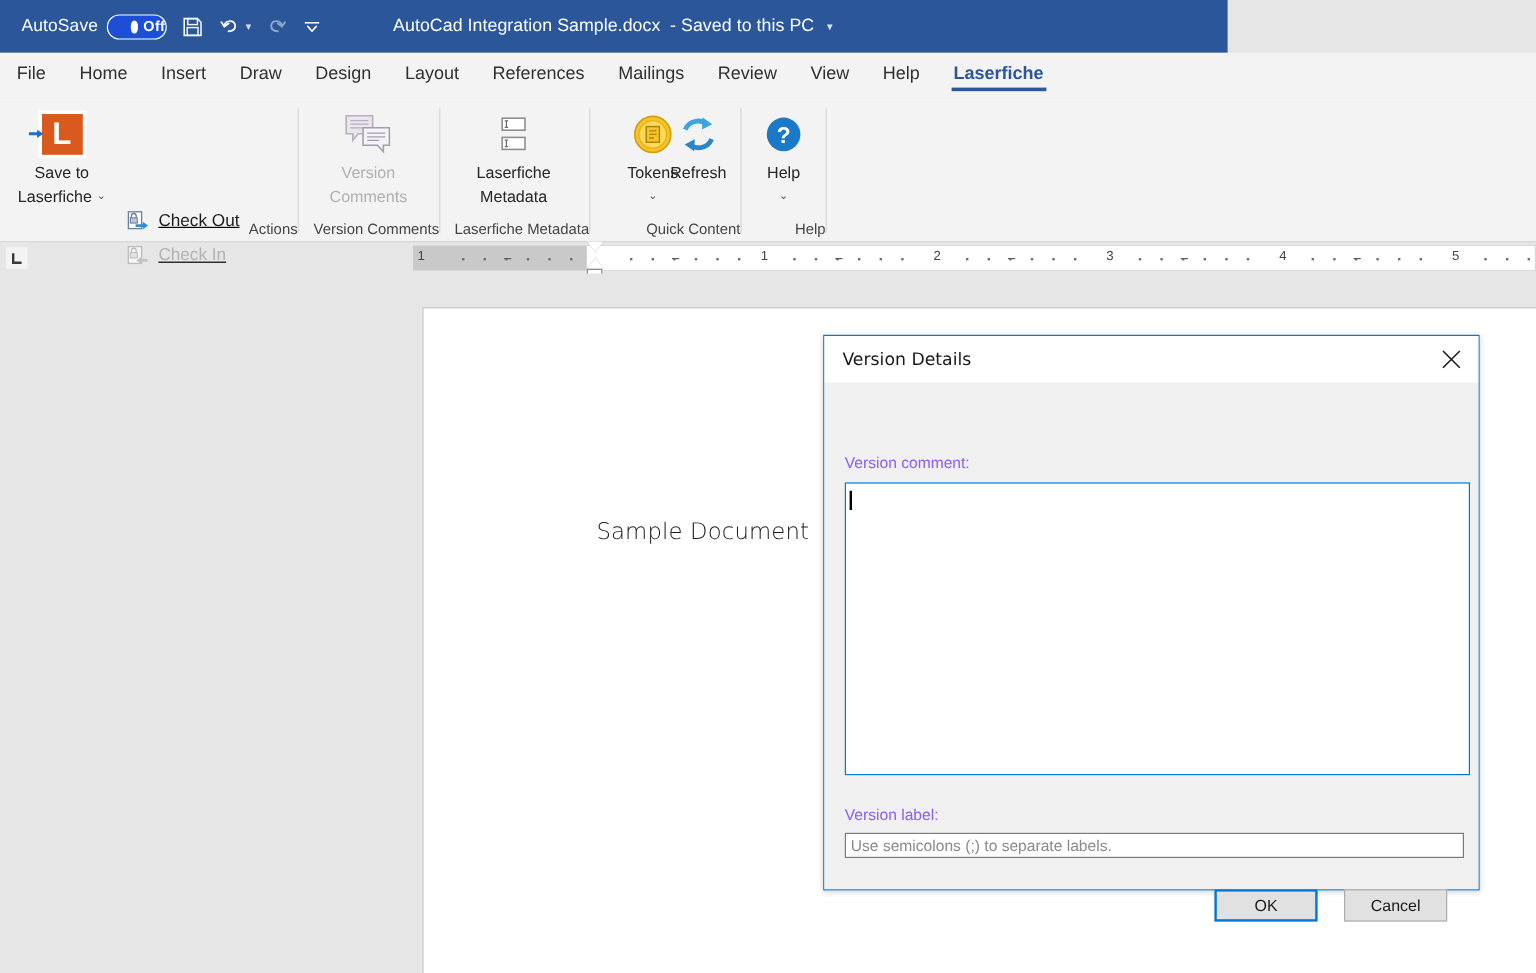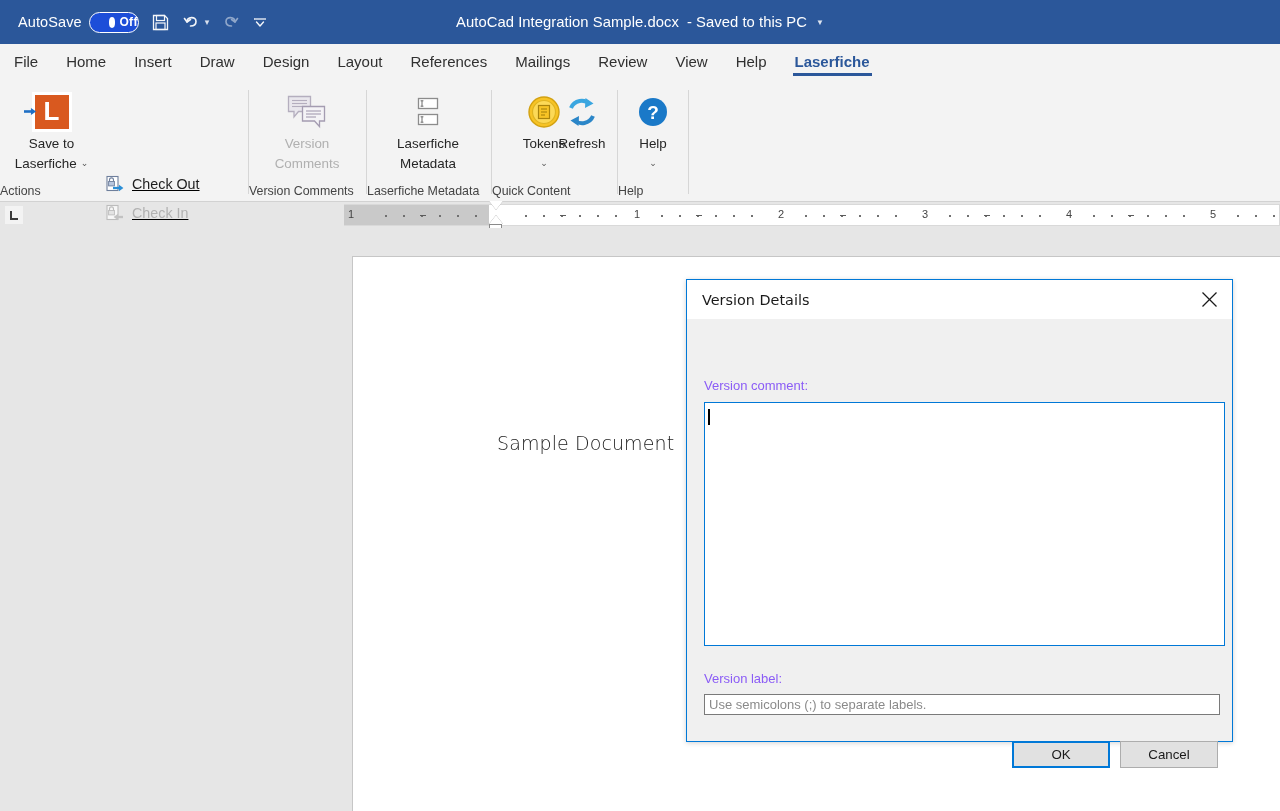--- a/index.html
+++ b/index.html
@@ -17,21 +17,21 @@
   #app {
     position: relative;
     width: 1280px;
     height: 811px;
   }
 
   
   .titlebar {
     position: absolute;
     top: 0; left: 0;
-    width: 1280px;
+    width: 1023px;
     height: 44px;
     background: #2b579a;
     display: flex;
     align-items: center;
     color: #ffffff;
   }
   .autosave-label {
     font-size: 14.5px;
     color: #ffffff;
     margin-left: 18px;
@@ -162,22 +162,22 @@
     box-sizing: border-box;
   }
   .rgroup {
     position: absolute;
     top: 0;
     height: 119px;
   }
   .rgroup-label {
     position: absolute;
     bottom: 3px;
-    left: 0; right: 16px;
-    text-align: left;
+    left: 0; right: 0;
+    text-align: right;
     font-size: 12.4px;
     color: #444;
     white-space: nowrap;
   }
   .rsep {
     position: absolute;
     top: 8px;
     width: 1px;
     height: 104px;
     background: #d6d6d6;
@@ -473,21 +473,21 @@
     align-items: center;
   }
   .label-input .ph {
     font-size: 13px;
     color: #8a8a8a;
     margin-left: 4px;
   }
   .btn {
     position: absolute;
     height: 27px;
-    width: 98px;
+    width: 86px;
     background: #e1e1e1;
     border: 1px solid #adadad;
     box-sizing: border-box;
     display: flex;
     align-items: center;
     justify-content: center;
     font-size: 13.3px;
     color: #1a1a1a;
     cursor: default;
   }

